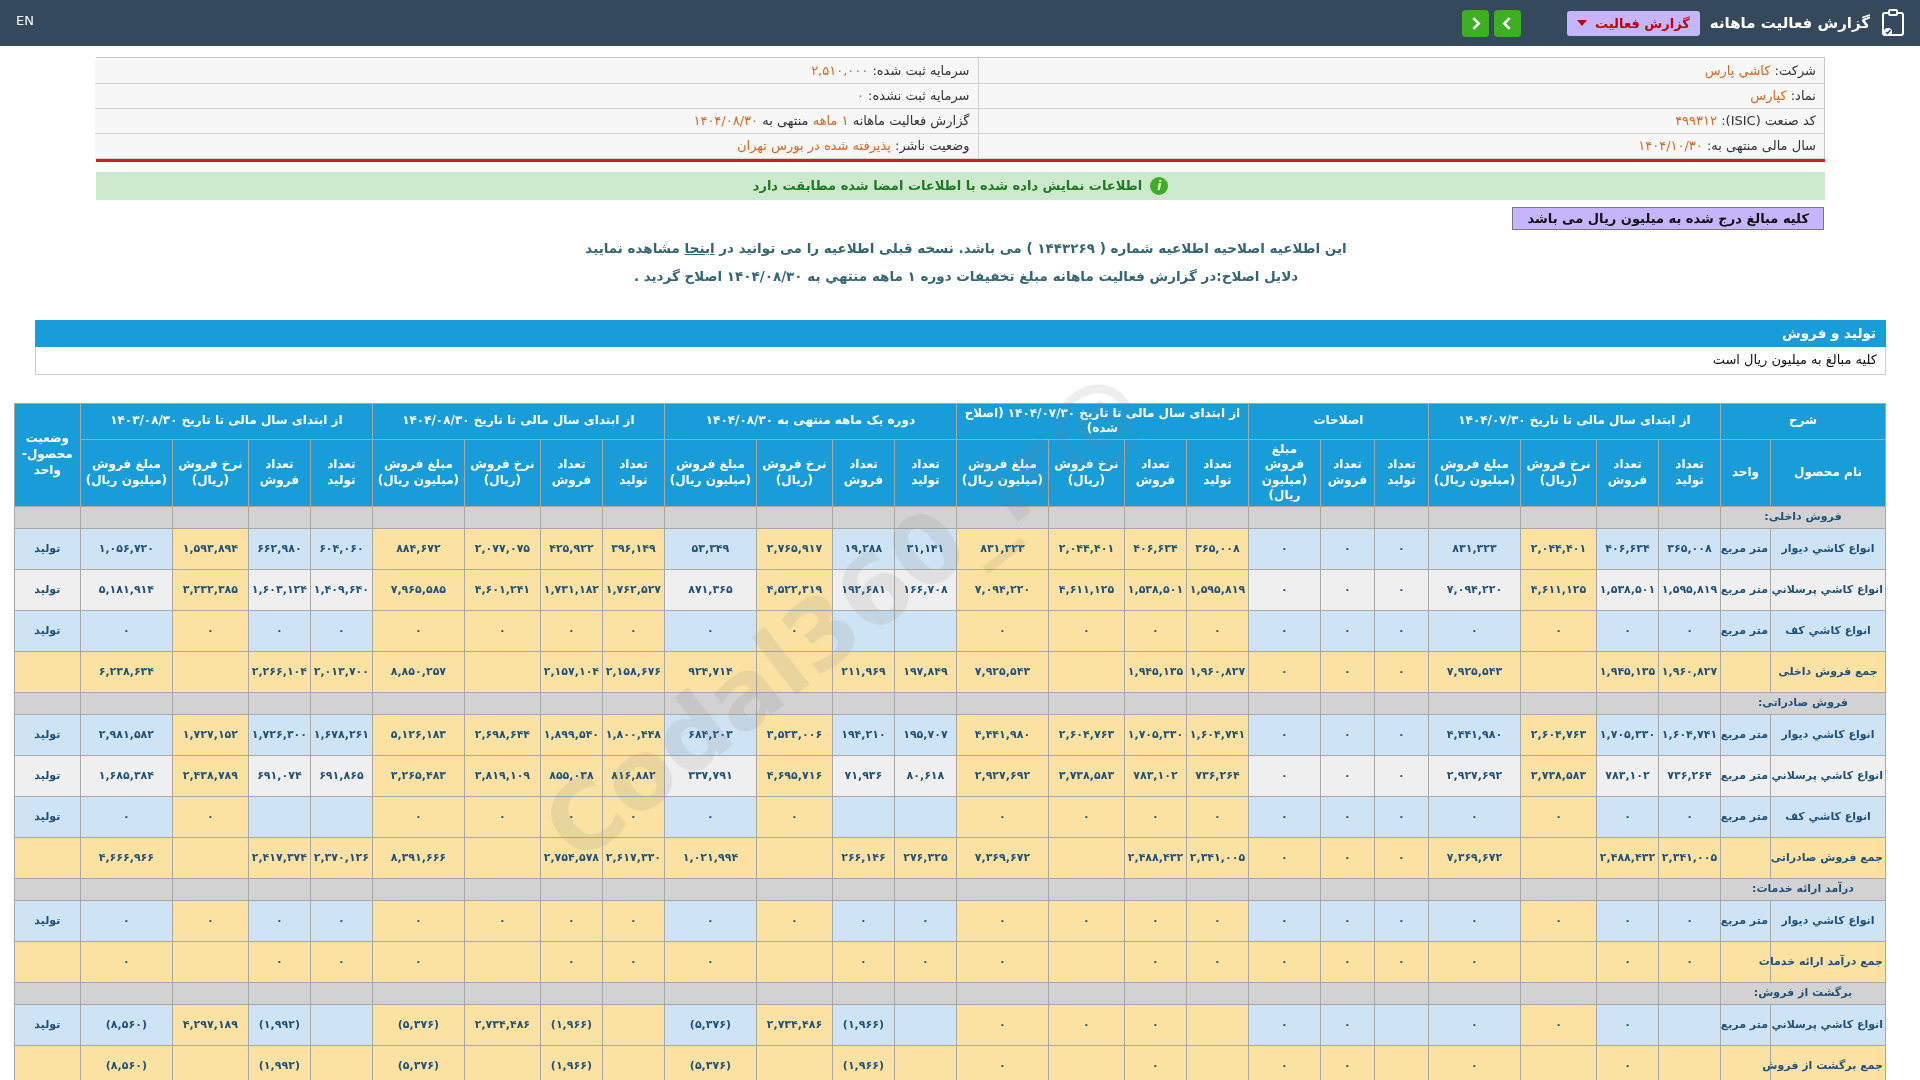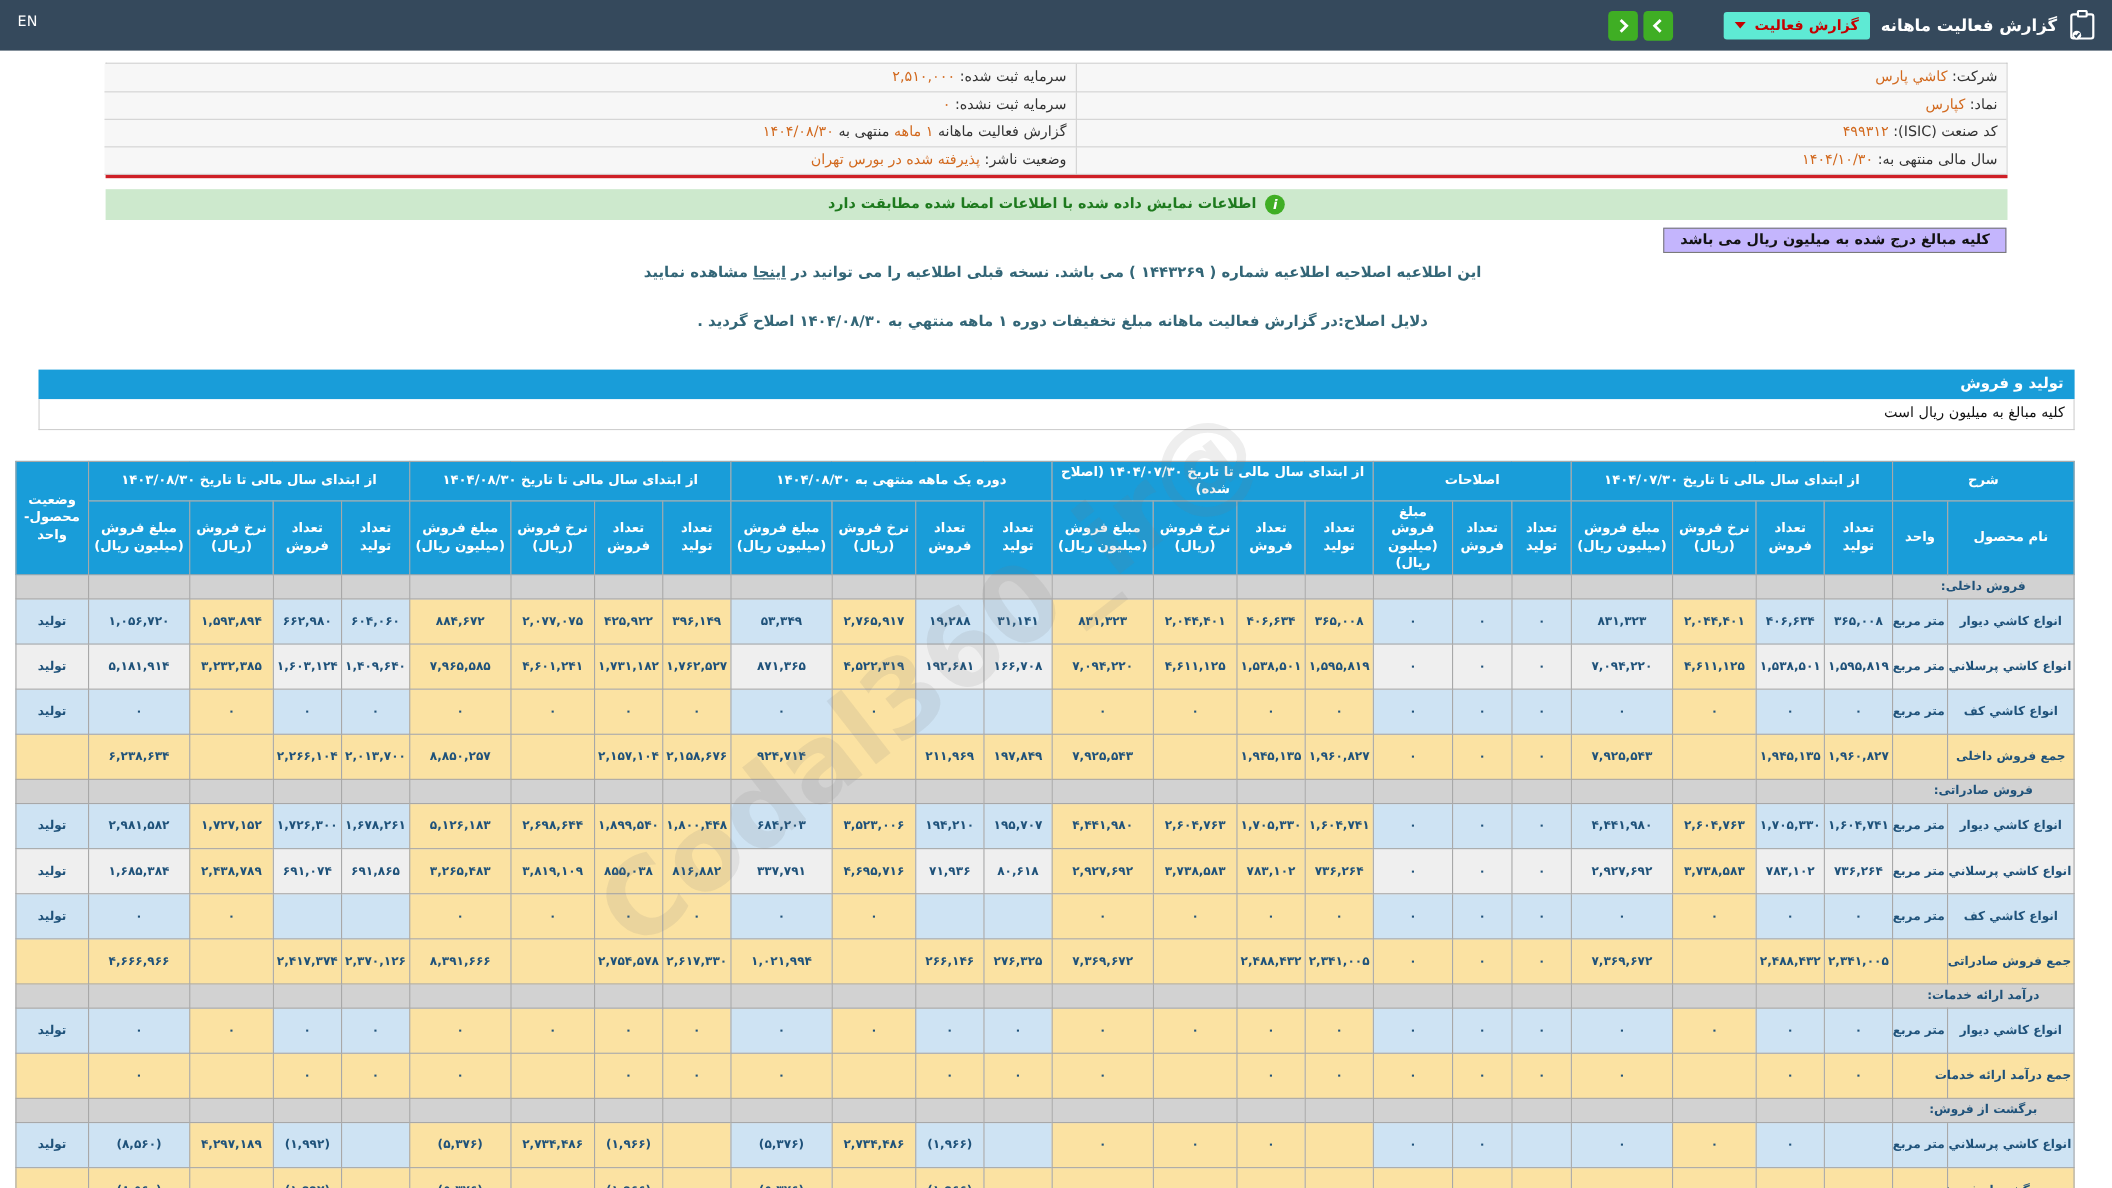--- a/index.html
+++ b/index.html
@@ -6,21 +6,21 @@
   html,body { width:1920px; height:1080px; overflow:hidden; background:#fff;
     font-family:"DejaVu Sans","Liberation Sans",sans-serif; }
   .page { position:relative; width:1920px; height:1080px; overflow:hidden; }
 
   
   .topbar { height:46px; background:#35495c; position:relative; display:flex;
     align-items:center; padding:0 14px; }
   .topbar-cluster { display:flex; align-items:center; gap:10px; margin-right:0; }
   .clip-icon { width:26px; height:28px; }
   .app-title { color:#fff; font-size:15px; font-weight:700; }
-  .report-dd { background:#5eead4; border-radius:3px; padding:5px 10px; display:flex;
+  .report-dd { background:#c4b5fd; border-radius:3px; padding:5px 10px; display:flex;
     align-items:center; gap:8px; cursor:pointer; }
   .report-dd span { color:#c50000; font-size:13px; font-weight:700; }
   .dd-caret { width:0; height:0; border-left:5px solid transparent;
     border-right:5px solid transparent; border-top:6px solid #c50000; }
   .nav-btns { display:flex; gap:5px; margin-right:36px; }
   .nav-btn { width:27px; height:27px; background:#3fae24; border:none; border-radius:4px;
     display:flex; align-items:center; justify-content:center; cursor:pointer; }
   .en-link { position:absolute; left:16px; top:13px; color:#fff; font-size:13px;
     cursor:pointer; }
 
@@ -39,21 +39,21 @@
   .info-circle { width:18px; height:18px; border-radius:50%; background:#3fae24; color:#fff;
     font-size:12px; font-weight:700; display:flex; align-items:center; justify-content:center;
     font-style:italic; }
   .green-bar span.msg { color:#1e7a1e; font-size:13px; font-weight:700; }
 
   .amounts-box { margin:7px 96px 0; display:inline-block; border:1px solid #7a7a7a;
     background:#c4b5fd; padding:3px 14px; font-size:13px; font-weight:600; color:#111; }
 
   .note { text-align:center; color:#336677; font-weight:700; font-size:13.5px; margin-top:10px;padding-left:12px; }
   .note .lnk { text-decoration:underline; cursor:pointer; }
-  .note2 { margin-top:28px; }
+  .note2 { margin-top:12px; }
 
   
   .band-blue { margin:36px 34px 0 35px; background:#199dd9; color:#fff; font-size:13.5px;
     font-weight:700; padding:5px 10px; height:27px; }
   .band-units { margin:0 34px 0 35px; background:#fff; border:1px solid #cfcfcf;
     border-top:none; font-size:13px; font-weight:400; color:#111; padding:5px 8px; height:28px; }
 
   
   .dt-wrap { margin:28px 34px 0 35px; }
   table.dt { width:1851px; border-collapse:collapse; table-layout:fixed; }

